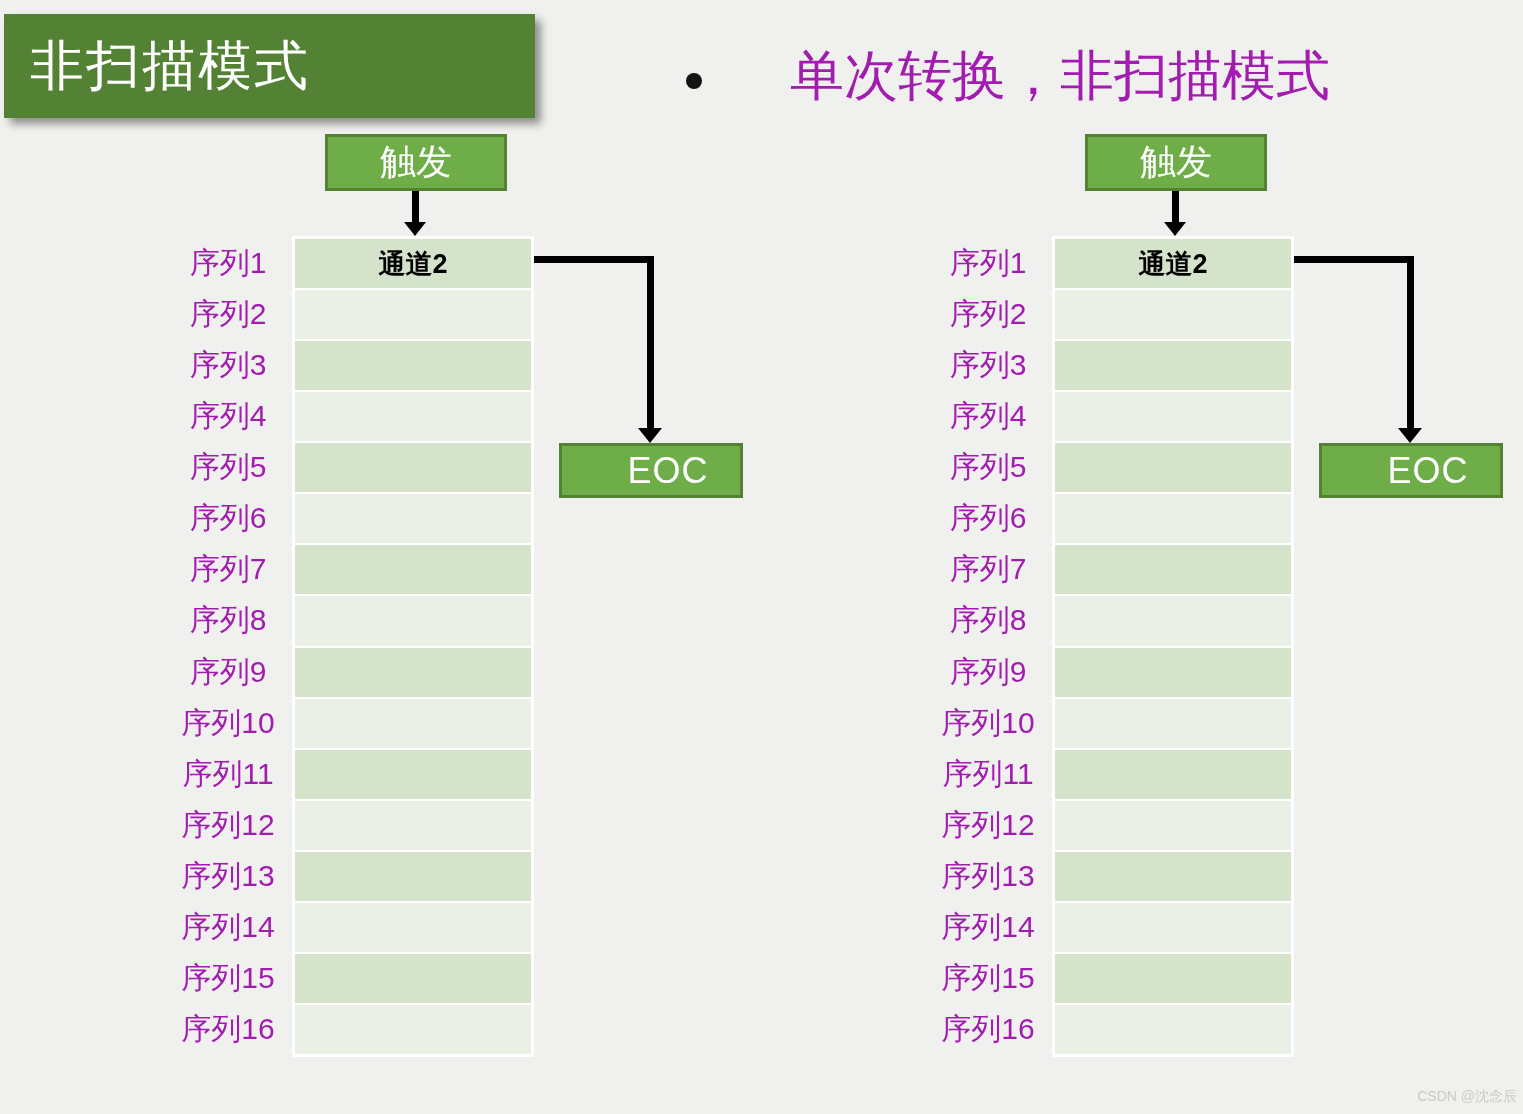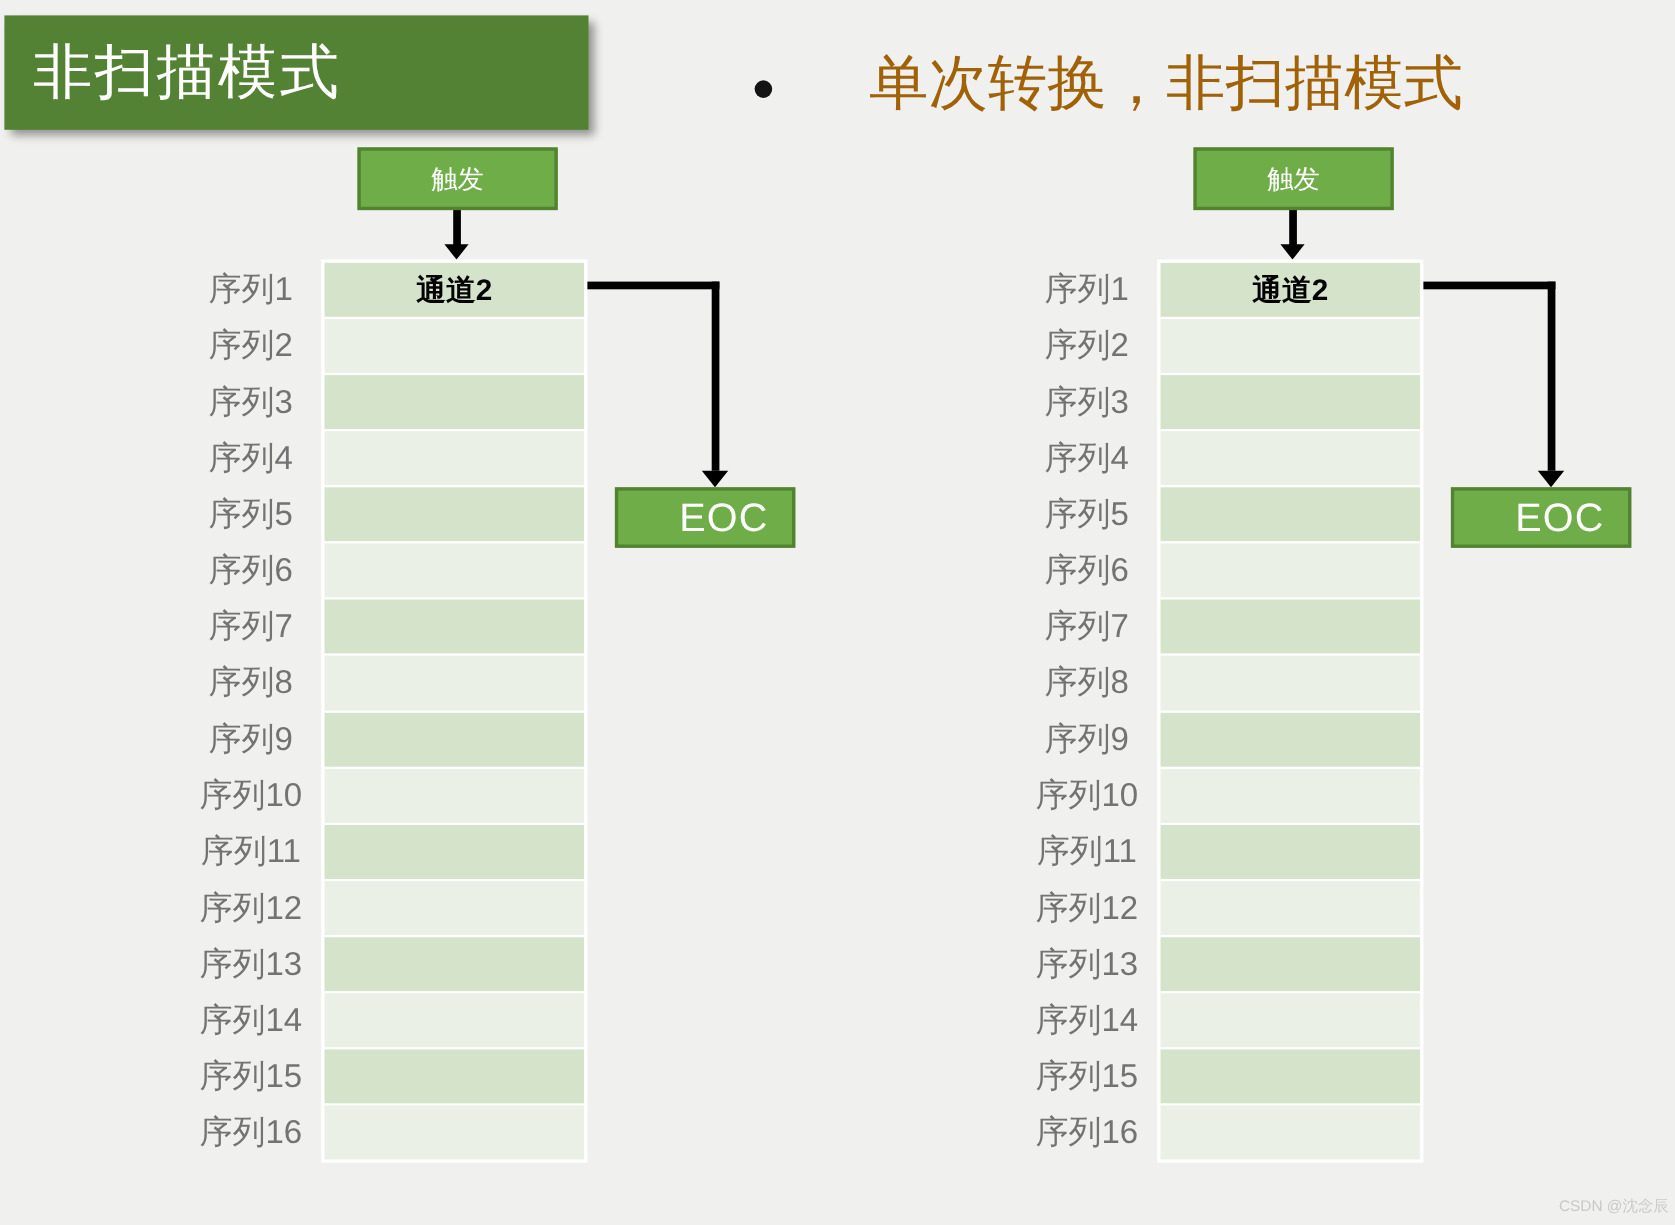--- a/index.html
+++ b/index.html
@@ -24,55 +24,55 @@
     position:absolute;left:4px;top:14px;width:531px;height:104px;
     background:var(--title-bar);
     box-shadow:6px 6px 8px rgba(0,0,0,0.40);
     display:flex;align-items:center;
     padding-left:26px;
     color:#ffffff;font-size:54px;letter-spacing:2px;
   }
   .bullet-line{
     position:absolute;left:660px;top:40px;
     display:flex;align-items:center;
-    color:#a16207;font-size:54px;white-space:nowrap;
+    color:#a21caf;font-size:54px;white-space:nowrap;
   }
   .bullet-marker{
     width:16px;height:16px;border-radius:50%;
     background:#141414;margin:8px 88px 0 26px;flex:0 0 auto;
   }
   .diagram{
     position:absolute;top:134px;width:560px;height:930px;
   }
   .diagram.left{left:180px;}
   .diagram.right{left:940px;}
   .trigger-btn{
     position:absolute;left:145px;top:0;width:182px;height:57px;
     background:var(--button-fill);
     border:3px solid var(--button-border);
     display:flex;align-items:center;justify-content:center;
-    color:#ffffff;font-size:24px;
+    color:#ffffff;font-size:36px;
   }
   .down-arrow-line{
     position:absolute;left:232px;top:57px;width:7px;height:32px;
     background:var(--arrow);
   }
   .down-arrow-head{
     position:absolute;left:224px;top:88px;width:0;height:0;
     border-left:11px solid transparent;
     border-right:11px solid transparent;
     border-top:14px solid var(--arrow);
   }
   .labels{
     position:absolute;left:0;top:102px;width:96px;height:821px;
     display:flex;flex-direction:column;gap:2px;padding:3px 0;
   }
   .seq-label{
     flex:1;display:flex;align-items:center;justify-content:center;
-    font-size:30px;color:#737373;white-space:nowrap;
+    font-size:30px;color:#a21caf;white-space:nowrap;
   }
   .seq-table{
     position:absolute;left:112px;top:102px;width:242px;height:821px;
     background:#ffffff;
     display:flex;flex-direction:column;gap:2px;padding:3px;
   }
   .seq-row{flex:1;display:flex;align-items:center;justify-content:center;}
   .seq-row.odd{background:var(--row-odd);}
   .seq-row.even{background:var(--row-even);}
   .seq-row .channel-text{
@@ -86,21 +86,21 @@
     position:absolute;left:467px;top:122px;width:7px;height:172px;
     background:var(--arrow);
   }
   .elbow-head{
     position:absolute;left:458px;top:294px;width:0;height:0;
     border-left:12px solid transparent;
     border-right:12px solid transparent;
     border-top:15px solid var(--arrow);
   }
   .eoc-box{
-    position:absolute;left:379px;top:309px;width:164px;height:55px;
+    position:absolute;left:379px;top:309px;width:184px;height:55px;
     background:var(--button-fill);
     border:3px solid var(--button-border);
     display:flex;align-items:center;justify-content:center;
     padding-left:34px;
     color:#ffffff;font-size:36px;letter-spacing:1px;
   }
   .watermark{
     position:absolute;right:6px;bottom:8px;
     font-size:14px;color:var(--watermark);
   }

